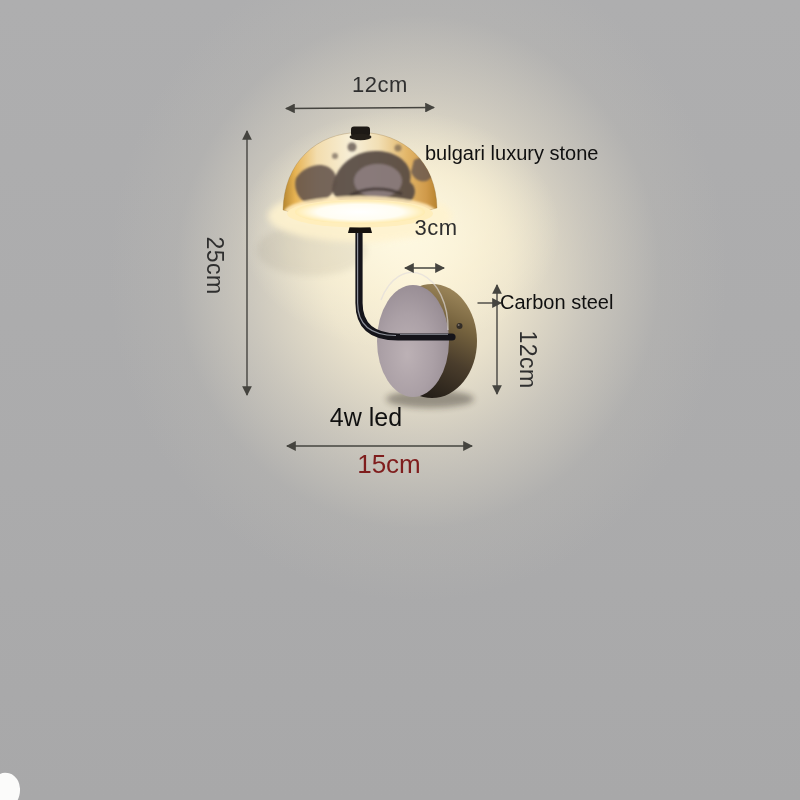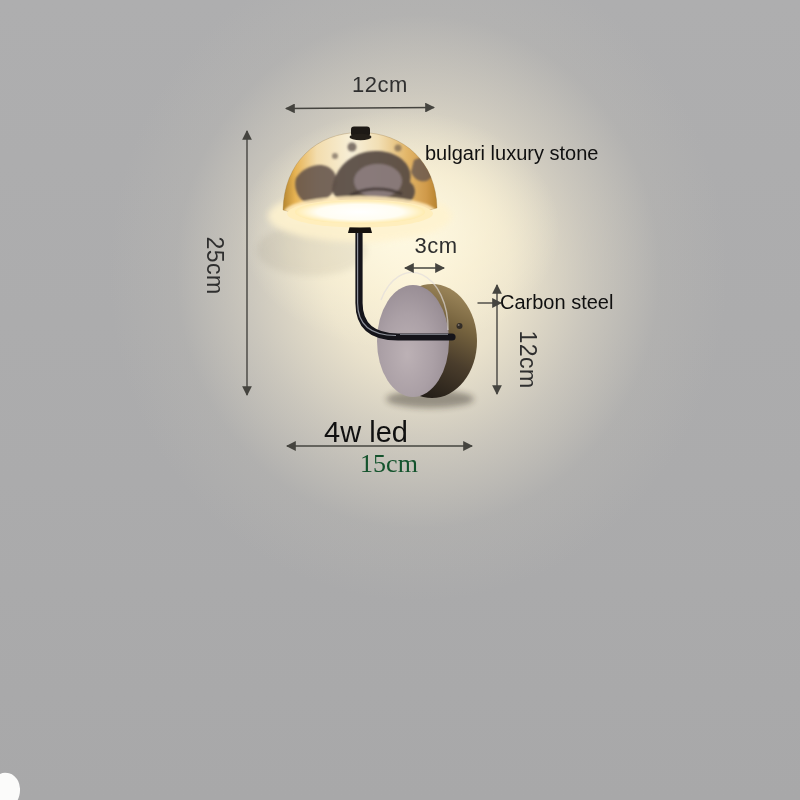--- a/index.html
+++ b/index.html
@@ -129,23 +129,23 @@
     <line x1="287" y1="446" x2="472" y2="446" marker-start="url(#arr)" marker-end="url(#arr)"></line>
   </g>
 </svg>
 
 <div class="ann num center" style="left:330px;top:72px;width:100px;">12cm</div>
 
 <div class="ann bold-label" style="left:425px;top:142px;font-size:20px;">bulgari luxury stone</div>
 
 <div class="ann num center rot90" style="left:169px;top:252px;width:90px;font-size:23px;">25cm</div>
 
-<div class="ann num center" style="left:386px;top:233px;width:100px;">3cm</div>
+<div class="ann num center" style="left:386px;top:215px;width:100px;">3cm</div>
 
 <div class="ann bold-label" style="left:500px;top:291px;font-size:20px;text-align:center;">Carbon steel</div>
 
 <div class="ann num center rot90" style="left:482px;top:346px;width:90px;font-size:23px;">12cm</div>
 
-<div class="ann bold-label center" style="left:306px;top:416px;width:120px;font-size:29px;">4w led</div>
+<div class="ann bold-label center" style="left:306px;top:403px;width:120px;font-size:25px;">4w led</div>
 
-<div class="ann center" style="left:329px;top:449px;width:120px;font-size:26px;color:#14532d;font-family:Liberation Serif, serif;">15cm</div>
+<div class="ann center" style="left:329px;top:449px;width:120px;font-size:26px;color:#7f1d1d;">15cm</div>
 
 <div class="corner-blob"></div>
 
 </body></html>

